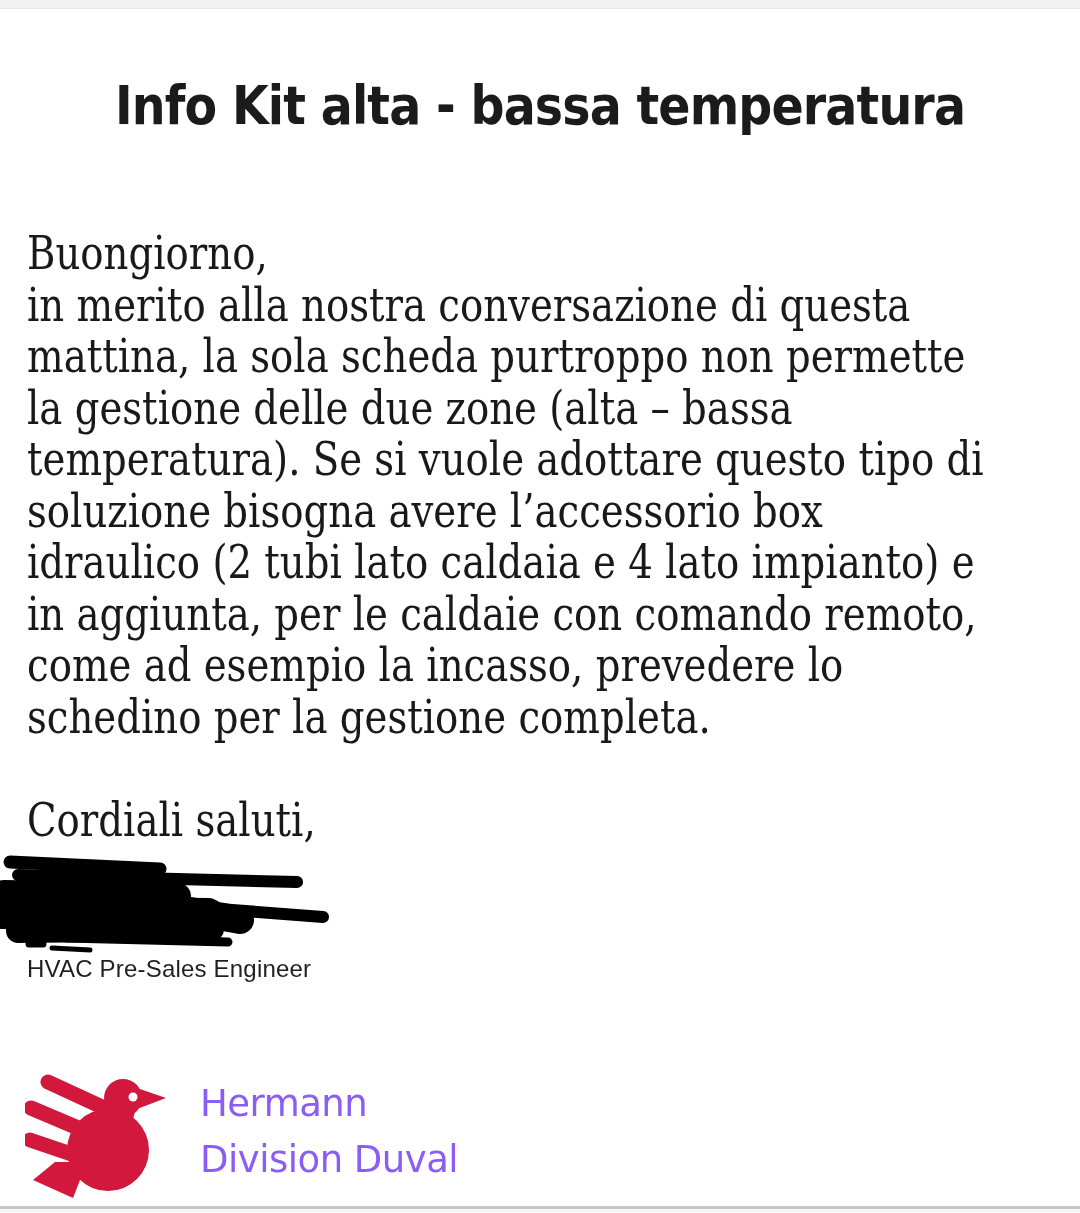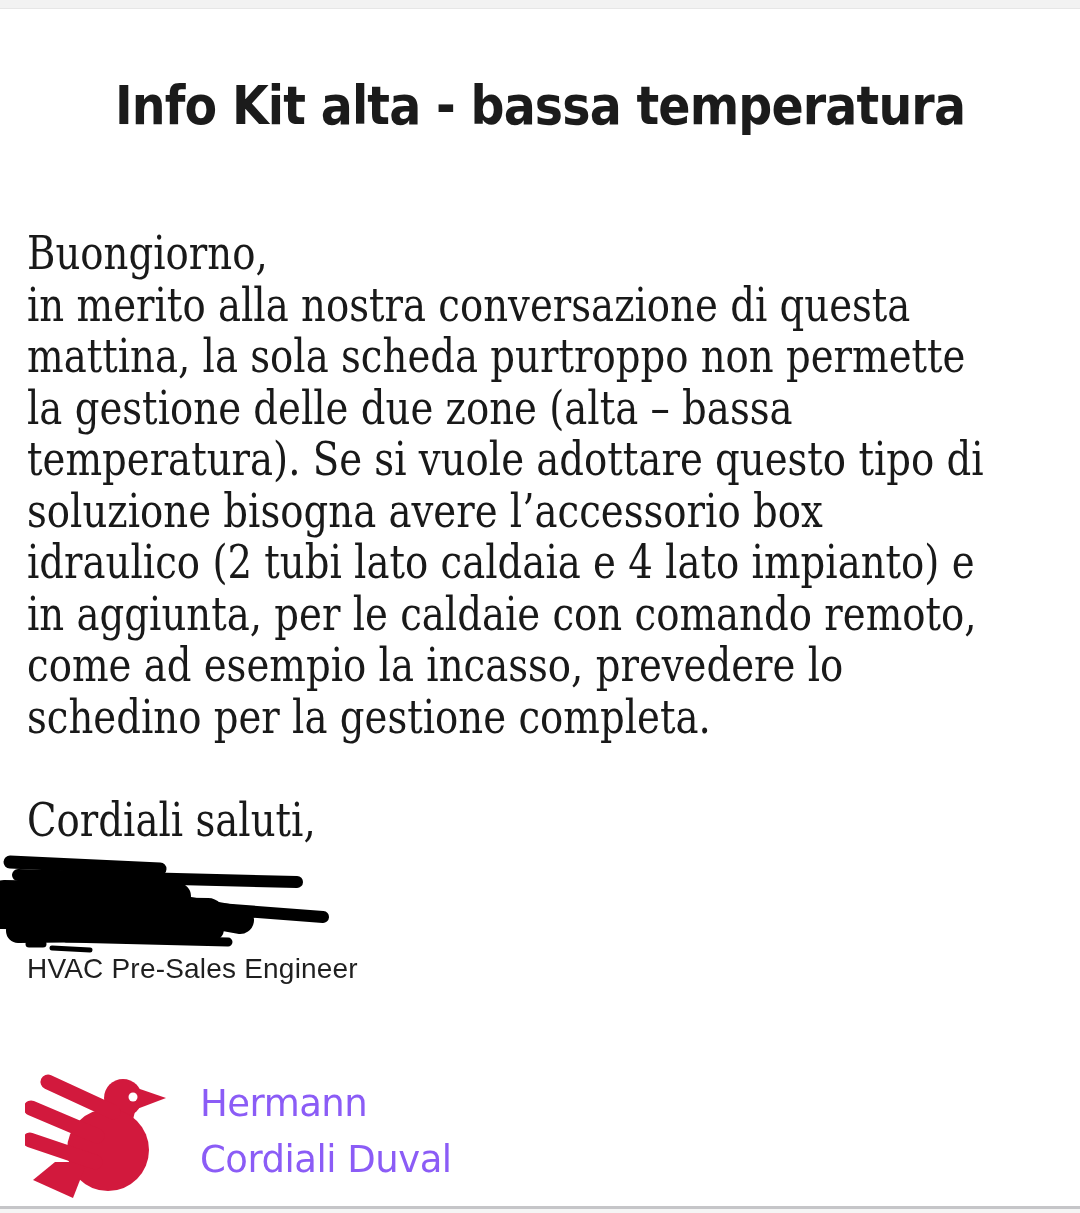--- a/index.html
+++ b/index.html
@@ -53,21 +53,21 @@
   .scribble {
     position: absolute;
     left: 0; top: 852px;
     width: 340px; height: 105px;
   }
 
   .signature-block {
     position: absolute;
     left: 27px; top: 950px;
     font-family: "Liberation Sans", sans-serif;
-    font-size: 28px;
+    font-size: 24px;
     line-height: 37px;
     color: #1f1f1f;
     letter-spacing: 0.2px;
   }
 
   .logo-block { position: absolute; left: 0; top: 1070px; width: 1080px; height: 132px; }
   .bird { position: absolute; left: 25px; top: 0; width: 145px; height: 132px; }
   .brand-text {
     position: absolute;
     left: 200px; top: 6px;
@@ -147,20 +147,20 @@
       <g stroke="#d2193d" stroke-width="15" stroke-linecap="round" fill="none">
         <path d="M23,12 L88,42"></path>
         <path d="M6,38 L72,66"></path>
         <path d="M5,70 L70,92"></path>
       </g>
       <circle cx="108" cy="27" r="4.5" fill="#ffffff"></circle>
     </svg>
 
     <div class="brand-text">
       <div>Hermann</div>
-      <div>Cordiali Duval</div>
+      <div>Division Duval</div>
     </div>
   </div>
 
   <div class="bottom-rule"></div>
   <div class="bottom-fade"></div>
 
 </div>
 
 </body></html>

